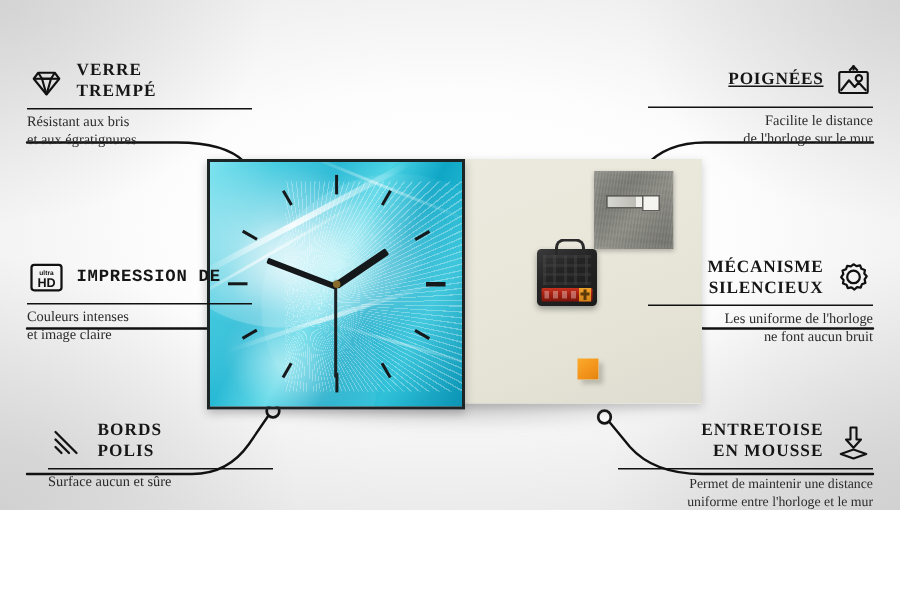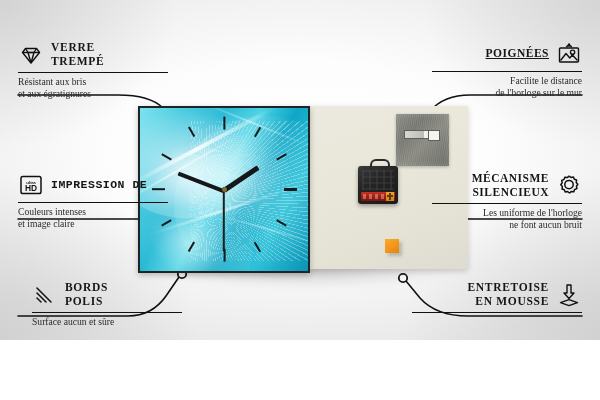--- a/index.html
+++ b/index.html
@@ -338,17 +338,18 @@
         <svg viewBox="0 0 26 26">
           <g fill="none" stroke="#111" stroke-width="1.4" stroke-linejoin="round">
             <path d="M11 3 L15 3 L15 11 L18 11 L13 16.5 L8 11 L11 11 Z"></path>
             <path d="M13 17.6 L21.5 20.6 L13 23.6 L4.5 20.6 Z"></path>
           </g>
         </svg>
       </span>
     </div>
     <div class="c-rule" style="width:170px;"></div>
     <div class="c-sub" style="font-size:9.2px;">
-      <br>
+      <span>Permet de maintenir une distance</span><br>
+      <span>uniforme entre l'horloge et le mur</span>
     </div>
   </div>
 
 </div>
 
 </body></html>

